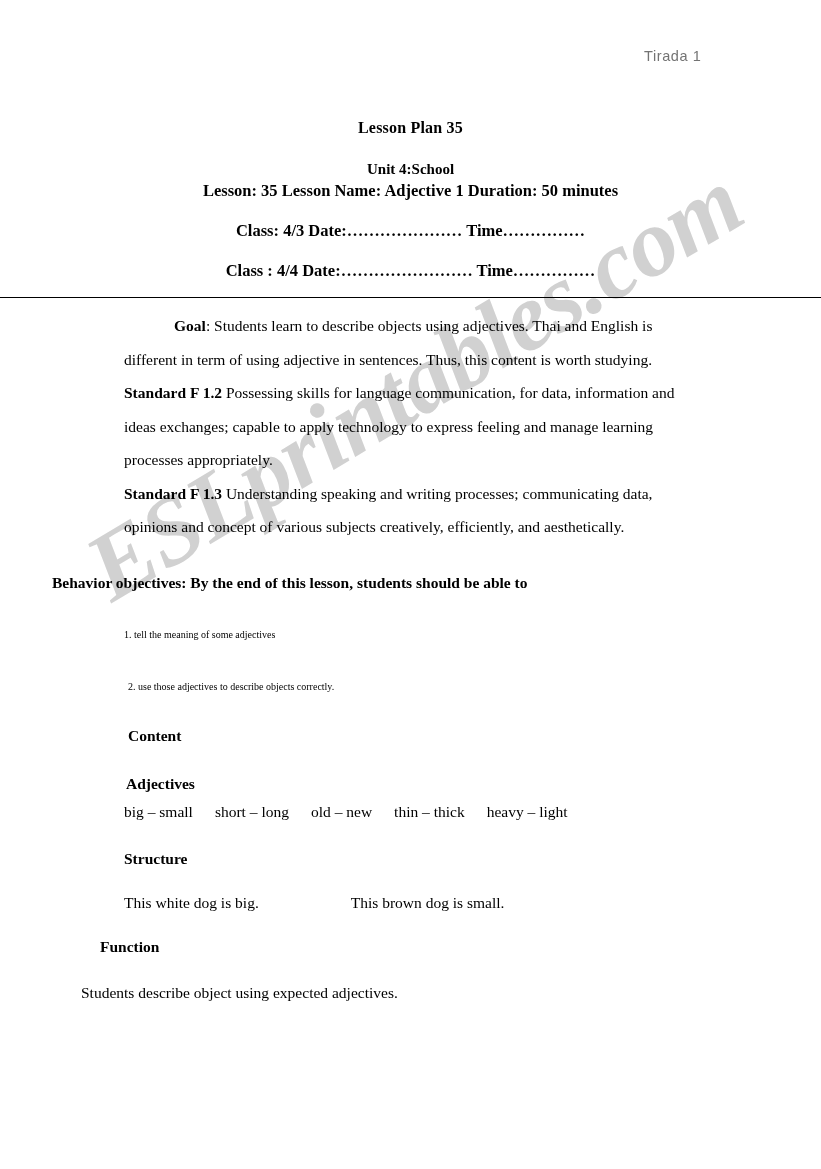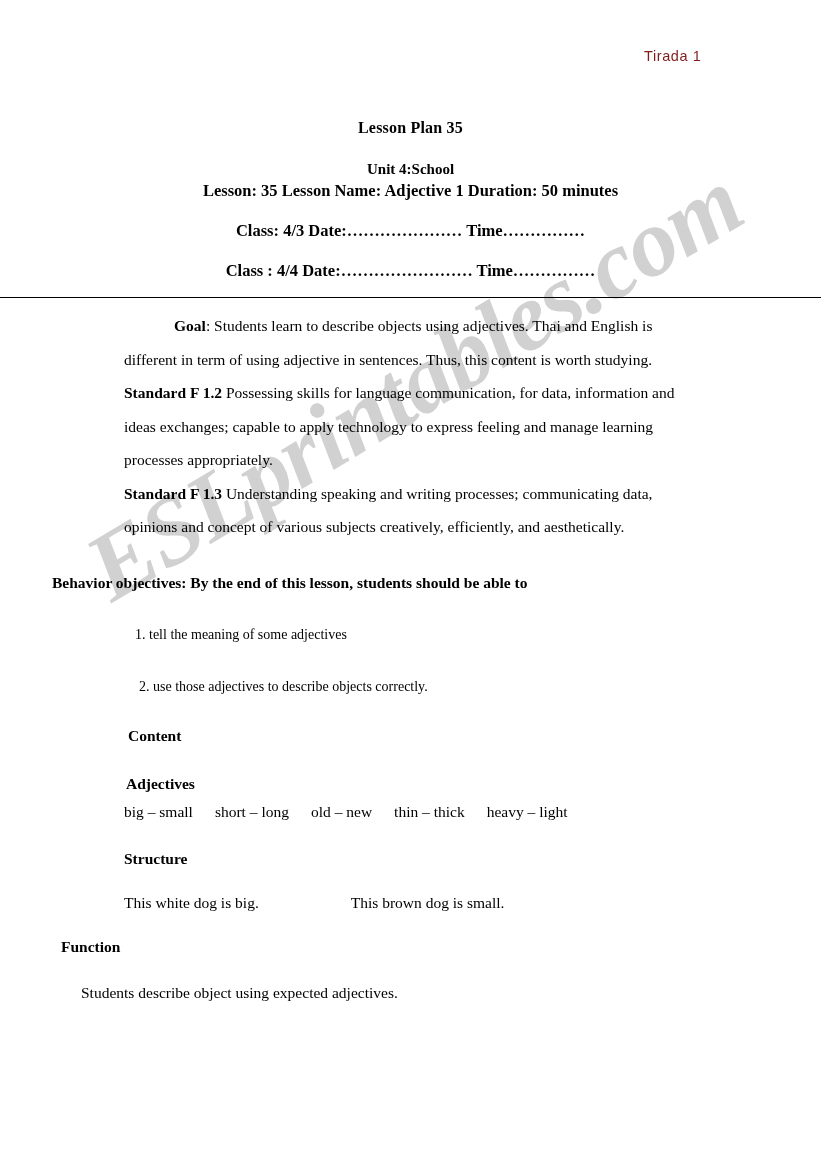--- a/index.html
+++ b/index.html
@@ -49,21 +49,21 @@
     z-index: 10;
   }
 
   .hdr-right {
     position: absolute;
     left: 644px;
     top: 48px;
     font-family: "Liberation Sans", "DejaVu Sans", sans-serif;
     font-size: 14.5px;
     letter-spacing: 0.6px;
-    color: #7f1d1d;
+    color: #737373;
   }
 
   .title-block {
     position: absolute;
     left: 0;
     top: 118px;
     width: 821px;
     text-align: center;
   }
   .doc-title {
@@ -127,39 +127,39 @@
   .behavior {
     margin: 0;
     padding: 0 0 0 52px;
     font-size: 15.5px;
     font-weight: bold;
     line-height: 30px;
     margin-top: 24px;
   }
 
   .objective {
-    margin: 11px;
-    padding: 0 0 0 124px;
-    font-size: 14px;
+    margin: 0;
+    padding: 0 0 0 124px;
+    font-size: 10px;
     line-height: 30px;
   }
   .objective.one { margin-top: 22px; }
   .objective.two { margin-top: 22px; padding-left: 128px; }
 
   .section-head {
     margin: 0;
     padding: 0 0 0 128px;
     font-size: 15.5px;
     font-weight: bold;
     line-height: 26px;
   }
   .section-head.content  { margin-top: 21px; }
   .section-head.adjectives { margin-top: 22px; padding-left: 126px; }
   .section-head.structure  { margin-top: 21px; padding-left: 124px; }
-  .section-head.function   { margin-top: 18px; padding-left: 61px; }
+  .section-head.function   { margin-top: 18px; padding-left: 100px; }
 
   .adj-row {
     margin: 0;
     padding: 0 0 0 124px;
     font-size: 15.5px;
     line-height: 26px;
     margin-top: 2px;
     white-space: nowrap;
   }
   .adj-item { display: inline-block; }

